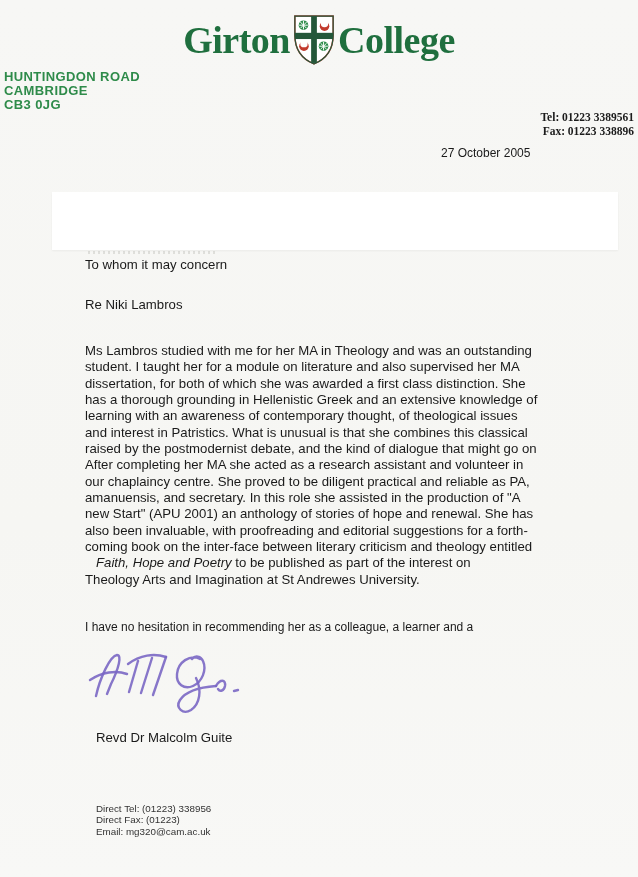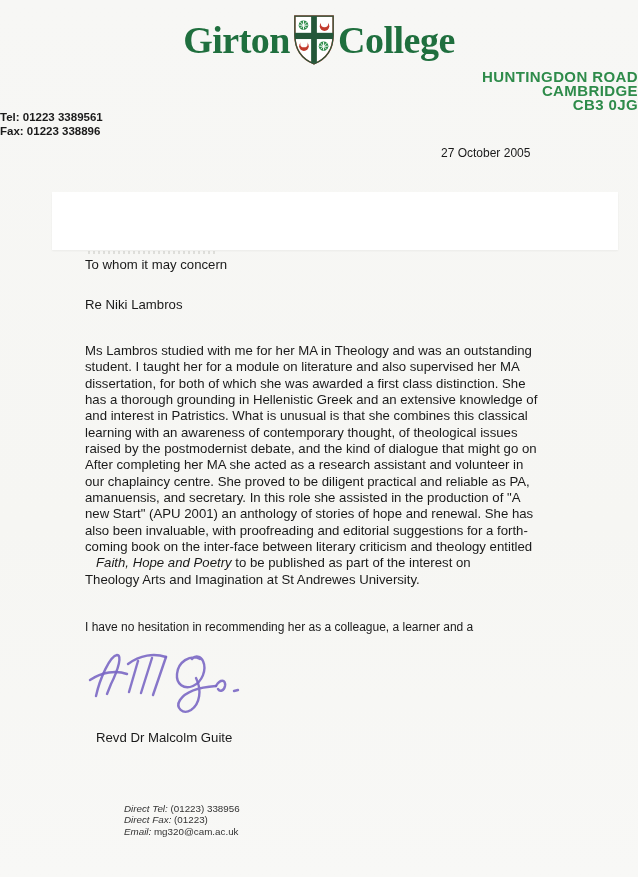--- a/index.html
+++ b/index.html
@@ -22,40 +22,40 @@
     overflow:hidden;
   }
   
   .logo-row{position:absolute;top:14px;left:0;right:0;display:flex;justify-content:center;align-items:flex-start;}
   .logo-word{font-family:"Liberation Serif",serif;font-weight:bold;font-size:38px;line-height:52px;color:var(--brand_green);letter-spacing:-0.5px;}
   .crest{width:44px;height:52px;margin:0 2px;}
   .c-white{fill:#ffffff;}
   .c-red{fill:var(--crest_red);}
   .c-green{fill:var(--crest_green);}
   .c-dark{fill:var(--crest_dark);}
-  .address{position:absolute;top:70px;left:4px;right:0;text-align:right;
-    font-size:15px;font-weight:bold;line-height:14px;letter-spacing:.4px;color:var(--address_green);}
-  .telfax{position:absolute;top:111px;left:0;right:4px;text-align:left;
-    font-size:11.5px;font-weight:bold;line-height:13.5px;color:#1b1b1b;}
+  .address{position:absolute;top:70px;left:4px;right:0;text-align:left;
+    font-size:13px;font-weight:bold;line-height:14px;letter-spacing:.4px;color:var(--address_green);}
+  .telfax{position:absolute;top:111px;left:0;right:4px;text-align:right;
+    font-size:11.5px;font-weight:bold;line-height:13.5px;color:#1b1b1b;font-family:Liberation Serif, serif;}
   
   .date{position:absolute;top:146px;left:441px;font-size:12px;}
   .redaction{position:absolute;top:192px;left:52px;width:566px;height:58px;background:#ffffff;box-shadow:0 1px 2px rgba(0,0,0,.05);}
   .smudge{position:absolute;top:251px;left:88px;width:128px;height:3px;opacity:.55;
     background:repeating-linear-gradient(90deg,rgba(120,120,110,.35) 0 2px,transparent 2px 5px);}
   .salutation{position:absolute;top:257px;left:85px;font-size:13.2px;}
   .subject{position:absolute;top:297px;left:85px;font-size:13.2px;}
   .letter-body{position:absolute;top:343px;left:85px;width:500px;font-size:13.2px;}
   .bline{line-height:16.35px;height:16.35px;white-space:pre;}
   .it{font-style:italic;margin-left:11px;}
   .closing{position:absolute;top:619px;left:85px;font-size:12px;}
   .signature{position:absolute;top:646px;left:88px;width:170px;height:76px;}
   .sig-stroke{fill:none;stroke:var(--signature_ink);stroke-width:2.4;stroke-linecap:round;stroke-linejoin:round;opacity:.9;}
   .signatory{position:absolute;top:730px;left:96px;font-size:13.2px;}
   .contact-footer{position:absolute;top:803px;left:96px;font-size:9.8px;line-height:11.3px;color:#333;}
-  .contact-footer .lbl{font-style:italic;margin-left:28px;}
+  .contact-footer .lbl{}
 </style>
 </head>
 <body>
 
 <div class="page">
 
   <div class="logo-row">
     <span class="logo-word">Girton</span>
     <svg class="crest" viewBox="0 0 46 54" aria-hidden="true">
       <path class="c-white" d="M3 2 H43 V22 C43 38 34 47.5 23 52 C12 47.5 3 38 3 22 Z" stroke="#b8453a" stroke-width="1.6"></path>
@@ -92,22 +92,22 @@
 
   <div class="salutation">To whom it may concern</div>
   <div class="subject">Re Niki Lambros</div>
 
   <div class="letter-body">
     <div>
         <div class="bline">Ms Lambros studied with me for her MA in Theology and was an outstanding</div>
         <div class="bline">student. I taught her for a module on literature and also supervised her MA</div>
         <div class="bline">dissertation, for both of which she was awarded a first class distinction. She</div>
         <div class="bline">has a thorough grounding in Hellenistic Greek and an extensive knowledge of</div>
+        <div class="bline">learning with an awareness of contemporary thought, of theological issues</div>
         <div class="bline">and interest in Patristics. What is unusual is that she combines this classical</div>
-        <div class="bline">learning with an awareness of contemporary thought, of theological issues</div>
         <div class="bline">raised by the postmodernist debate, and the kind of dialogue that might go on</div>
         <div class="bline">After completing her MA she acted as a research assistant and volunteer in</div>
         <div class="bline">our chaplaincy centre. She proved to be diligent practical and reliable as PA,</div>
         <div class="bline">amanuensis, and secretary. In this role she assisted in the production of "A</div>
         <div class="bline">new Start" (APU 2001) an anthology of stories of hope and renewal. She has</div>
         <div class="bline">also been invaluable, with proofreading and editorial suggestions for a forth-</div>
         <div class="bline">coming book on the inter-face between literary criticism and theology entitled</div>
       </div>
     <div class="bline"><span class="it">Faith, Hope and Poetry</span><span> to be published as part of the interest on</span></div>
     <div class="bline">Theology Arts and Imagination at St Andrewes University.</div>

